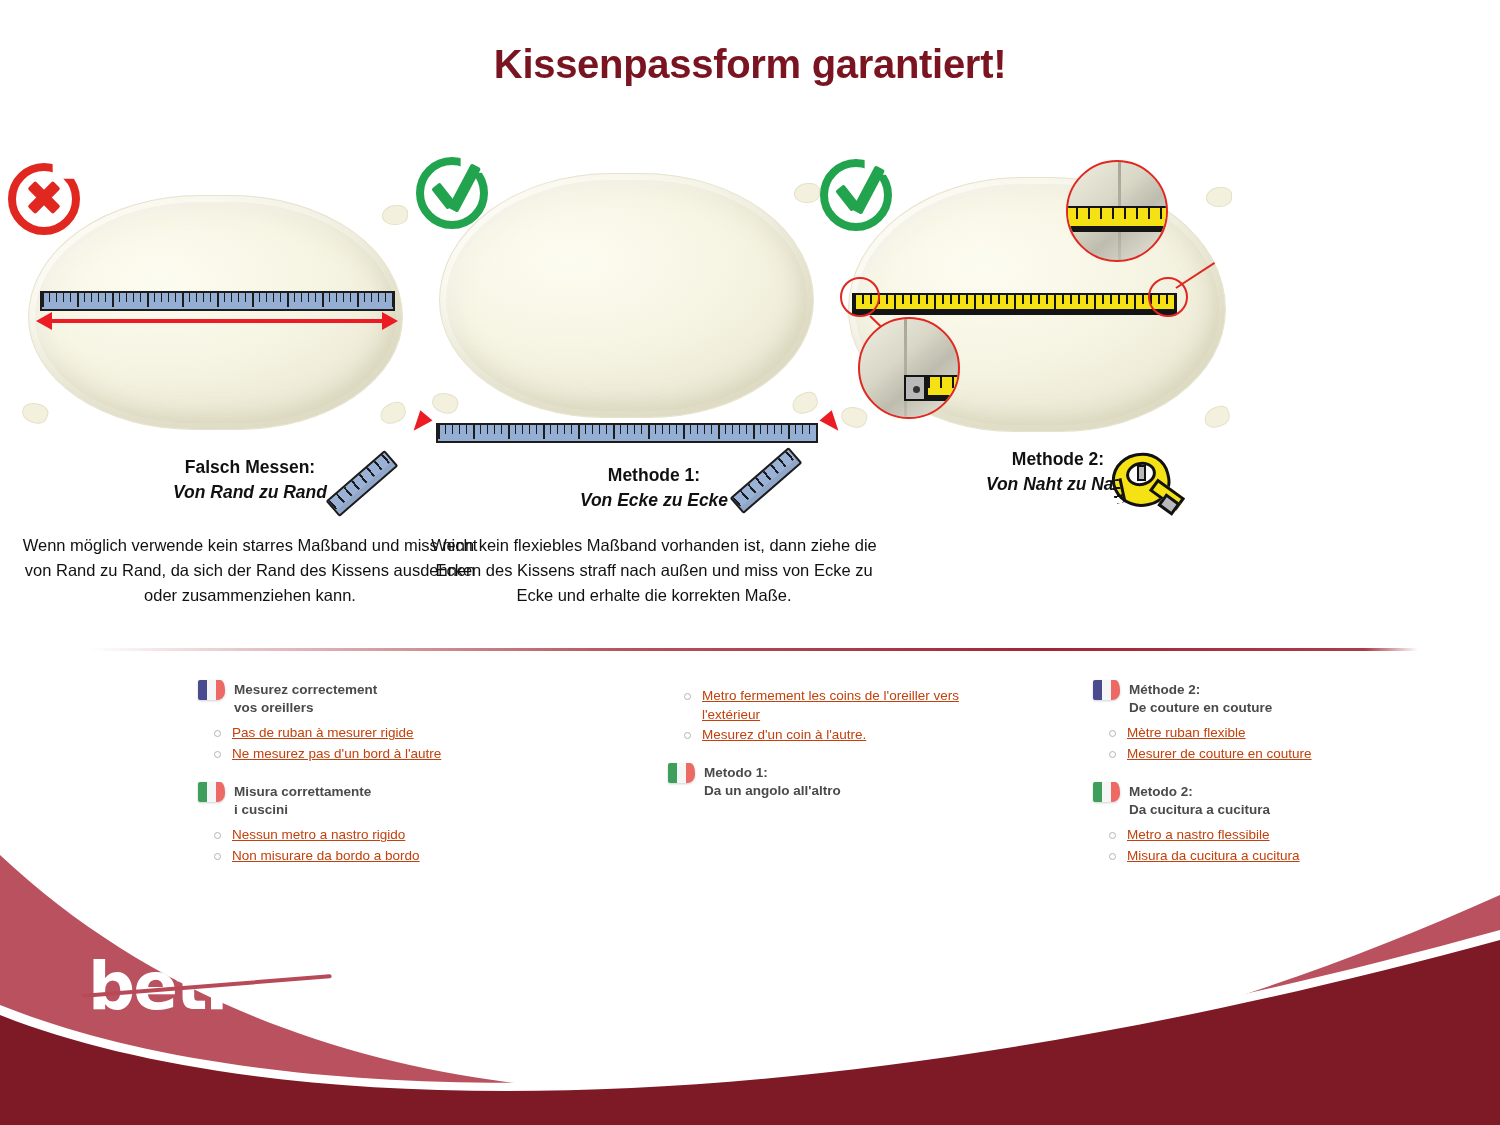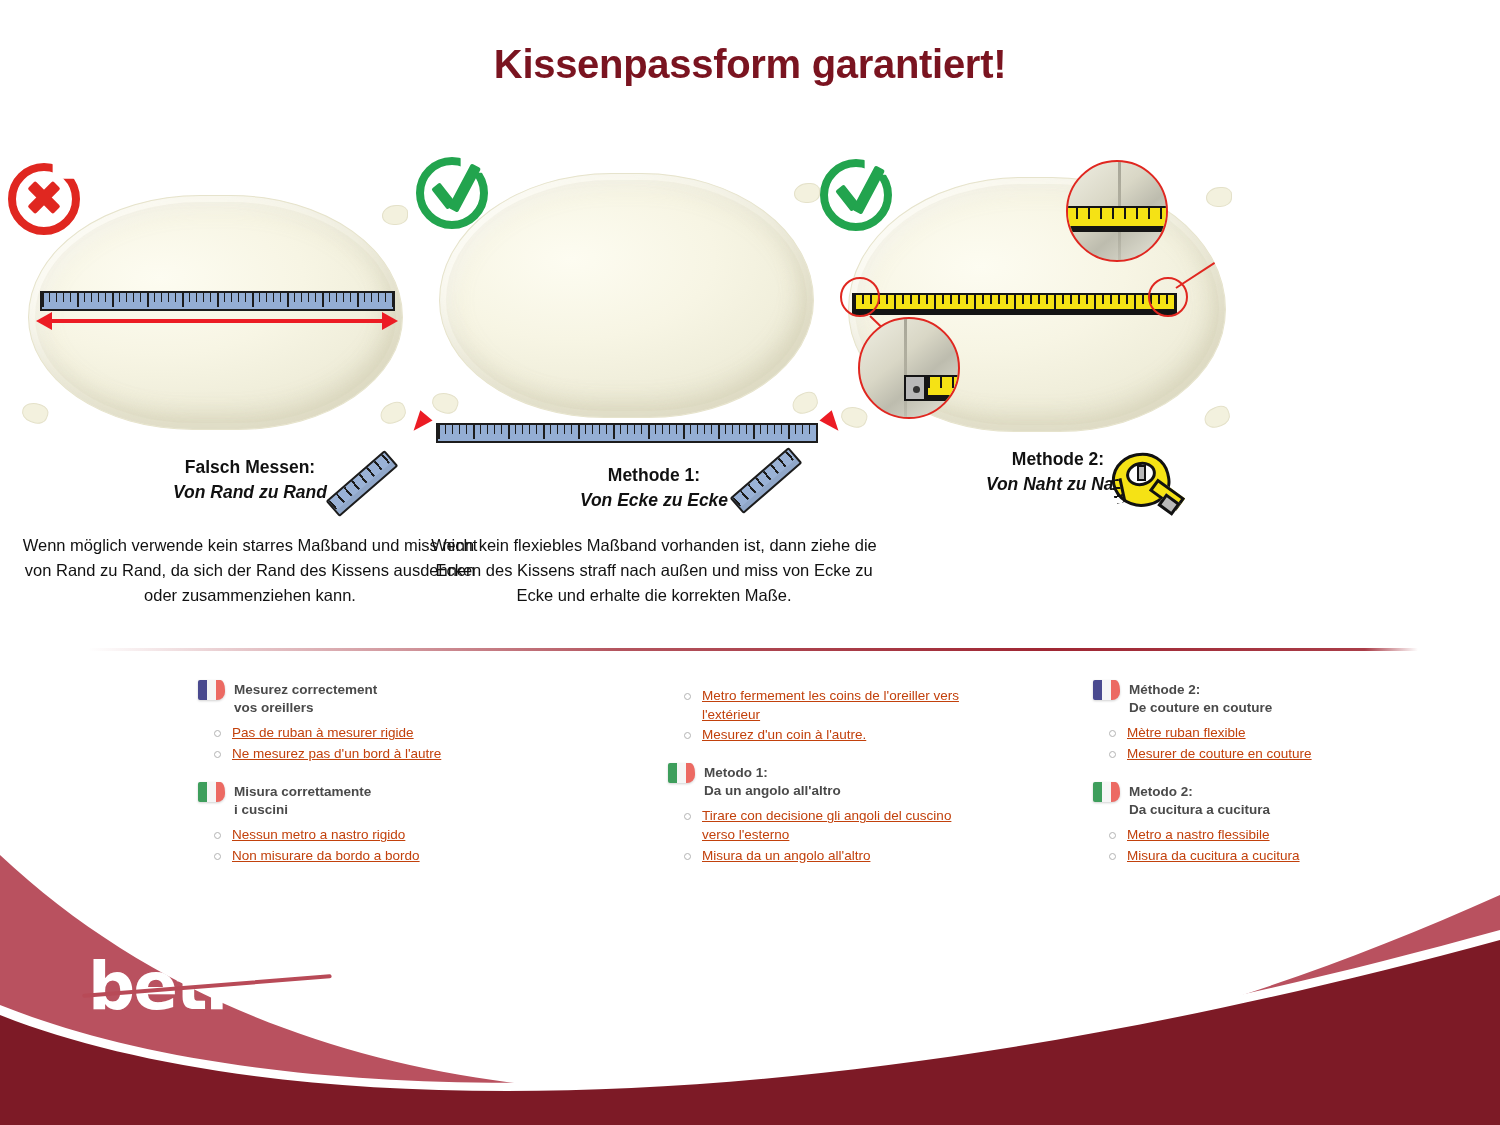--- a/index.html
+++ b/index.html
@@ -426,24 +426,20 @@
         <span class="flag it">
             <i></i>
             <i></i>
             <i></i>
           </span>
         <span class="lang-title">
           <span>Metodo 1:</span><br>
           <span>Da un angolo all'altro</span>
         </span>
       </div>
-      <ul class="lang-list">
-        <li>Tirare con decisione gli angoli del cuscino verso l'esterno</li>
-        <li>Misura da un angolo all'altro</li>
-      </ul>
     </div>
   </div>
 
   <div class="lang-col c3">
     <div class="lang-group">
       <div class="lang-head">
         <span class="flag fr">
             <i></i>
             <i></i>
             <i></i>

